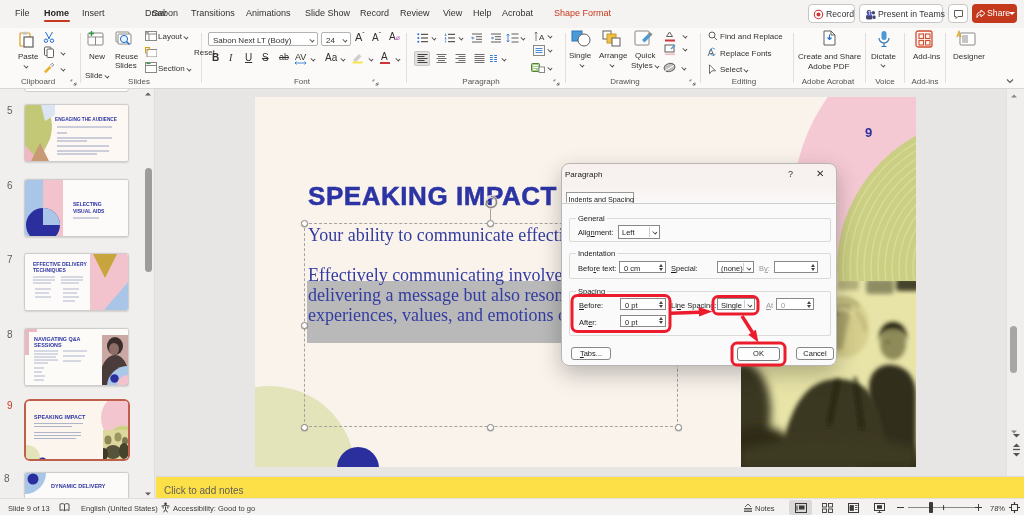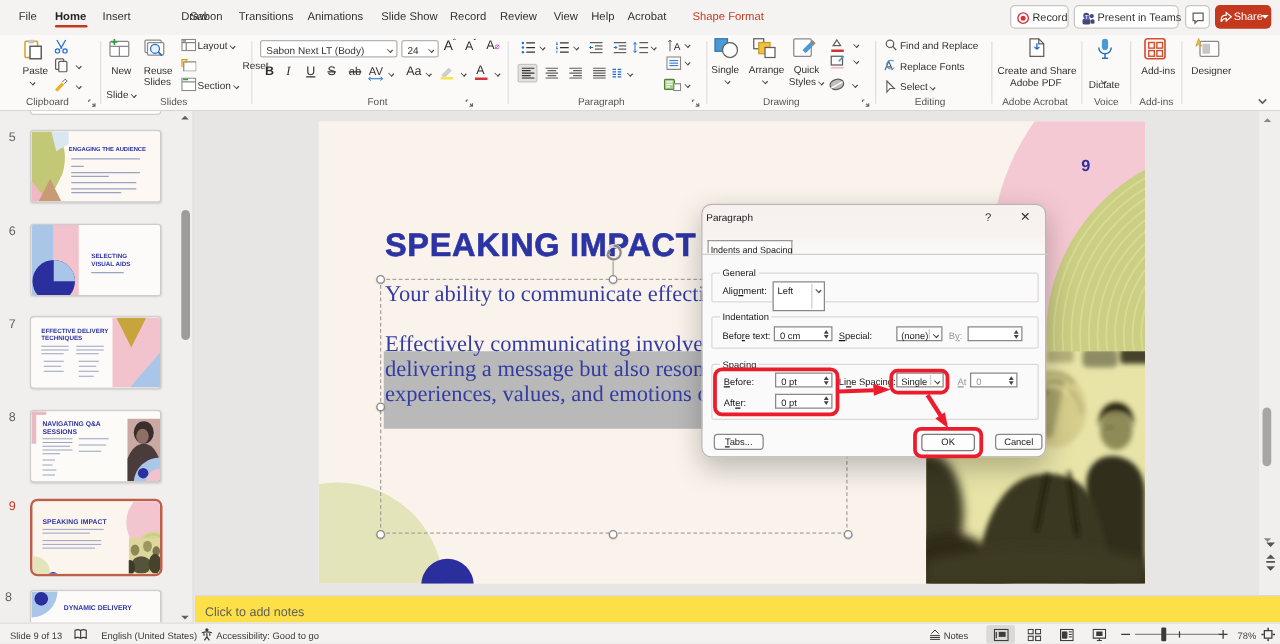--- a/index.html
+++ b/index.html
@@ -320,21 +320,21 @@
       <path d="M7.5 6v5M7.5 11l-2-2M7.5 11l2-2" stroke="#1d6ecf" stroke-width="1.1" fill="none" transform="translate(0,-1.5)"></path>
     </svg>
   <div class="abs txt" style="left:798px;top:24px;">Create and Share</div>
   <div class="abs txt" style="left:808px;top:33.5px;">Adobe PDF</div>
 
   <svg class="abs" style="left:877px;top:2px" width="14" height="18" viewBox="0 0 14 18">
       <rect x="4.5" y="1" width="5" height="9" rx="2.5" fill="#4a9bd5"></rect>
       <path d="M2 8a5 5 0 0 0 10 0" fill="none" stroke="#2e75b5" stroke-width="1.2"></path>
       <path d="M7 13v3M4.5 16.5h5" stroke="#2e75b5" stroke-width="1.2"></path>
     </svg>
-  <div class="abs txt" style="left:871px;top:35px;">Dictate</div>
+  <div class="abs txt" style="left:871px;top:24px;">Dictate</div>
   <span class="chev" style="left:881px;top:35px;"></span>
 
   <svg class="abs" style="left:915px;top:2px" width="19" height="18" viewBox="0 0 19 18">
       <rect x="1" y="1" width="16" height="16" rx="2" fill="#fdf5f3" stroke="#cf4f2e" stroke-width="1.3"></rect>
       <rect x="4" y="4" width="4.5" height="4.5" fill="none" stroke="#cf4f2e" stroke-width="1.1"></rect>
       <rect x="10.5" y="4" width="4.5" height="4.5" fill="none" stroke="#cf4f2e" stroke-width="1.1"></rect>
       <rect x="4" y="10.5" width="4.5" height="4.5" fill="none" stroke="#cf4f2e" stroke-width="1.1"></rect>
       <rect x="10.5" y="10.5" width="4.5" height="4.5" fill="none" stroke="#cf4f2e" stroke-width="1.1"></rect>
     </svg>
   <div class="abs txt" style="left:913px;top:24px;">Add-ins</div>
@@ -598,21 +598,21 @@
   <div class="abs txt" style="left:226px;top:5px;font-size:9px;color:#333;">?</div>
   <div class="abs txt" style="left:254px;top:4px;font-size:10px;color:#333;">✕</div>
 
   <div class="abs" style="left:4px;top:28px;width:68px;height:11px;background:#fdfdfd;border:1px solid #9a9896;border-bottom:1px solid #fdfdfd;"></div>
   <div class="abs txt" style="left:6.5px;top:30.5px;font-size:7.2px;">Indents and Spacing</div>
   <div class="abs" style="left:0;top:38.5px;width:276px;height:1px;background:#d0cecc;"></div>
 
   <div class="abs gbox" style="left:7px;top:54px;width:262px;height:24px;"></div>
   <div class="abs txt glabel" style="left:14px;top:49.5px;">General</div>
   <div class="abs txt" style="left:16px;top:64px;">Alig<u>n</u>ment:</div>
-  <div class="abs combo" style="left:56px;top:61px;width:42px;height:24px;">
+  <div class="abs combo" style="left:56px;top:61px;width:42px;height:14px;">
       <span class="abs txt" style="left:3px;top:2px;">Left</span>
       <span class="cchev"></span>
     </div>
 
   <div class="abs gbox" style="left:7px;top:89px;width:262px;height:26px;"></div>
   <div class="abs txt glabel" style="left:14px;top:84.5px;">Indentation</div>
   <div class="abs txt" style="left:16px;top:100px;">Befo<u>r</u>e text:</div>
   <div class="abs spin" style="left:57px;top:97px;width:47px;height:12px;">
       <span class="abs txt" style="left:4px;top:2px;">0 cm</span>
       <span class="spup"></span>

